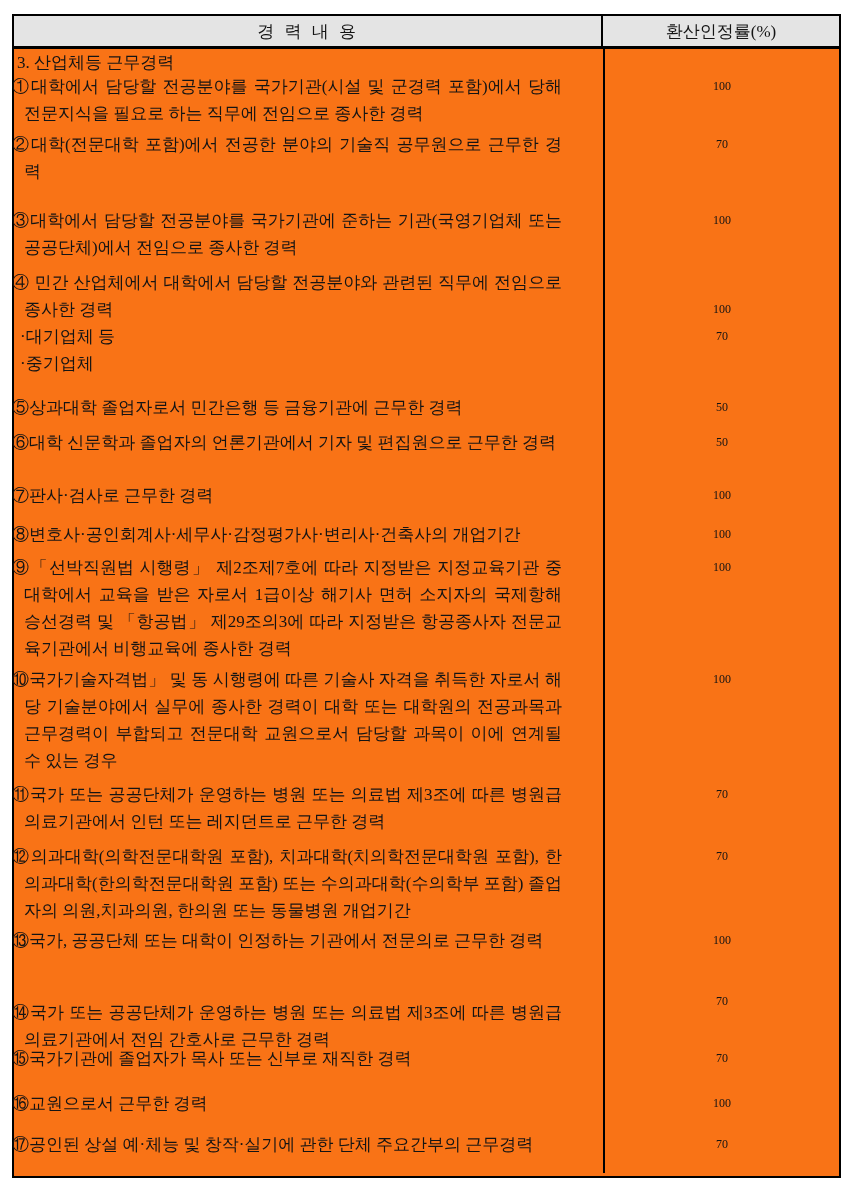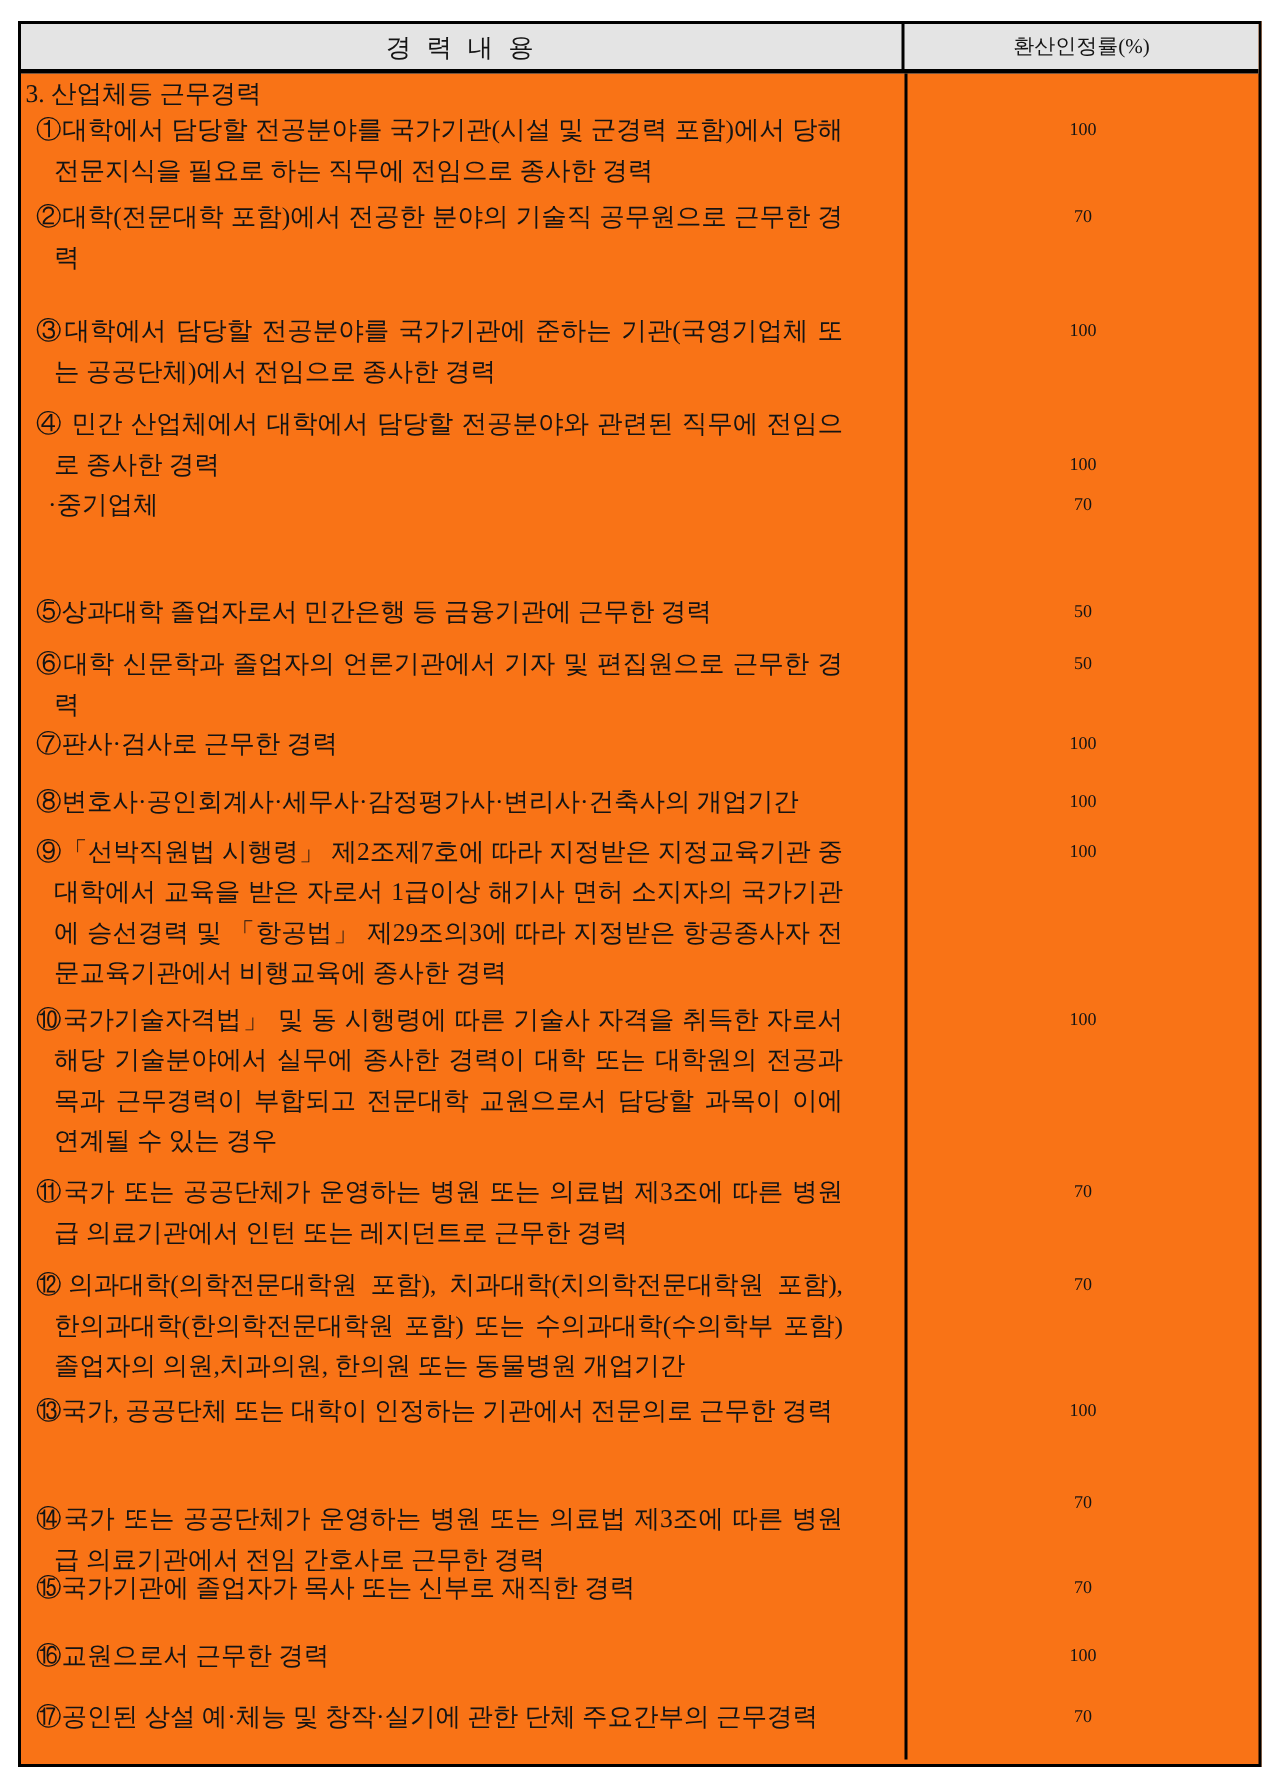--- a/index.html
+++ b/index.html
@@ -14,31 +14,31 @@
   .thead{
     display:flex;height:33px;box-sizing:border-box;
     background:#e4e4e4;border-bottom:3px solid #000;
   }
   .th-left{
     width:589px;box-sizing:border-box;border-right:2px solid #000;
     display:flex;align-items:center;justify-content:center;
     font-size:17px;letter-spacing:2px;word-spacing:2px;white-space:pre;
   }
   .th-right{
-    flex:1;display:flex;align-items:center;justify-content:center;font-size:14px;
+    flex:1;display:flex;align-items:center;justify-content:center;font-size:17px;
   }
   .tbody{position:relative;height:1124px;}
   .vline{position:absolute;left:589px;top:0;width:2px;height:100%;background:#000;}
   .section-title{
     position:absolute;left:0;top:0;width:657px;box-sizing:border-box;
     padding-left:3px;font-size:17px;line-height:27px;white-space:nowrap;
   }
   .row-text{
     position:absolute;left:0;width:551px;box-sizing:border-box;
-    padding-left:22px;padding-right:3px;text-indent:-12px;
+    padding-left:10px;padding-right:3px;text-indent:-12px;
     font-size:17px;line-height:27px;text-align:justify;
   }
   .subitem{text-indent:-4px;text-align:left;}
   .row-rate{
     position:absolute;left:591px;width:234px;text-align:center;
     font-size:12px;line-height:27px;
   }
   .rate-value{display:block;}
 </style>
 </head>
@@ -76,21 +76,21 @@
       <span>③</span><span>대학에서 담당할 전공분야를 국가기관에 준하는 기관(국영기업체 또는 공공단체)에서 전임으로 종사한 경력</span>
     </div>
     <div class="row-rate" style="top: 158px;">
           <div class="rate-value">100</div>
         </div>
   </div>
 
   <div>
     <div class="row-text" style="top: 220px;">
       <span>④</span><span> 민간 산업체에서 대학에서 담당할 전공분야와 관련된 직무에 전임으로 종사한 경력</span>
-    <div class="subitem">·중기업체</div></div>
+    <div class="subitem">·대기업체 등</div><div class="subitem">·중기업체</div></div>
     <div class="row-rate" style="top: 247px;">
           <div class="rate-value">100</div>
           <div class="rate-value">70</div>
         </div>
   </div>
 
   <div>
     <div class="row-text" style="top: 345px;">
       <span>⑤</span><span>상과대학 졸업자로서 민간은행 등 금융기관에 근무한 경력</span>
     </div>
@@ -121,21 +121,21 @@
     <div class="row-text" style="top: 472px;">
       <span>⑧</span><span>변호사·공인회계사·세무사·감정평가사·변리사·건축사의 개업기간</span>
     </div>
     <div class="row-rate" style="top: 472px;">
           <div class="rate-value">100</div>
         </div>
   </div>
 
   <div>
     <div class="row-text" style="top: 505px;">
-      <span>⑨</span><span>「선박직원법 시행령」 제2조제7호에 따라 지정받은 지정교육기관 중 대학에서 교육을 받은 자로서 1급이상 해기사 면허 소지자의 국가기관에 승선경력 및 「항공법」 제29조의3에 따라 지정받은 항공종사자 전문교육기관에서 비행교육에 종사한 경력</span>
+      <span>⑨</span><span>「선박직원법 시행령」 제2조제7호에 따라 지정받은 지정교육기관 중 대학에서 교육을 받은 자로서 1급이상 해기사 면허 소지자의 국제항해 승선경력 및 「항공법」 제29조의3에 따라 지정받은 항공종사자 전문교육기관에서 비행교육에 종사한 경력</span>
     </div>
     <div class="row-rate" style="top: 505px;">
           <div class="rate-value">100</div>
         </div>
   </div>
 
   <div>
     <div class="row-text" style="top: 617px;">
       <span>⑩</span><span>국가기술자격법」 및 동 시행령에 따른 기술사 자격을 취득한 자로서 해당 기술분야에서 실무에 종사한 경력이 대학 또는 대학원의 전공과목과 근무경력이 부합되고 전문대학 교원으로서 담당할 과목이 이에 연계될 수 있는 경우</span>
     </div>

